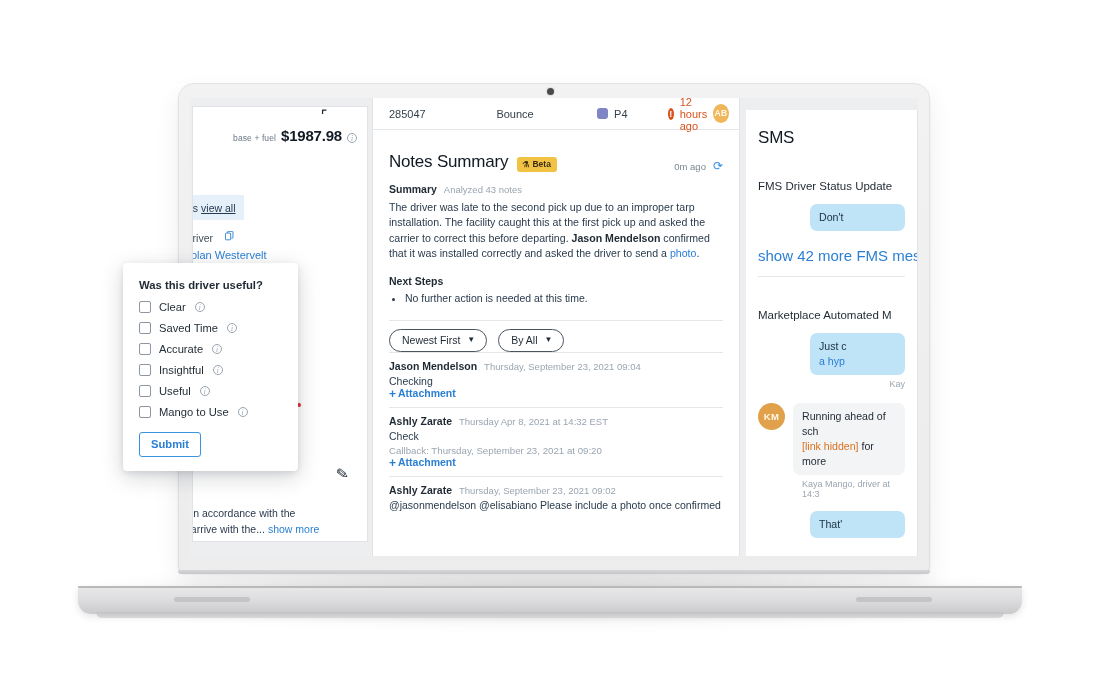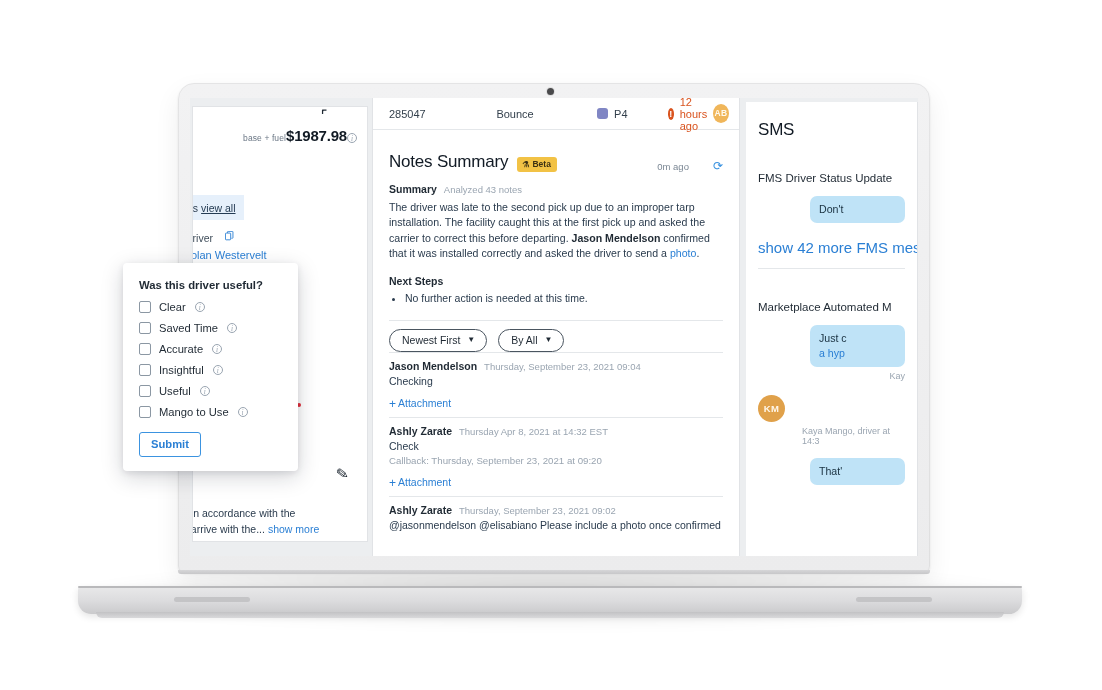--- a/index.html
+++ b/index.html
@@ -76,21 +76,21 @@
   .left-card{
     position:absolute;left:2px;top:8px;right:4px;bottom:14px;
     background:#fff;border:1px solid #e1e3e6;box-sizing:border-box;
     overflow:hidden;
   }
   .lc-collapse{
     position:absolute;right:34px;top:-2px;font-size:15px;color:#1f2933;
     transform:rotate(-45deg);
   }
   .rate-row{
-    position:absolute;right:10px;top:20px;display:flex;align-items:baseline;
+    position:absolute;right:10px;top:20px;display:flex;align-items:baseline;gap:5px;
   }
   .rate-label{font-size:8.5px;color:#6b7785;letter-spacing:.1px;}
   .rate-amount{font-size:15px;font-weight:700;color:#111a24;letter-spacing:-.2px;}
   .info-circle{
     display:inline-block;width:10px;height:10px;border:1px solid #9aa5b1;border-radius:50%;
     font-size:7.5px;line-height:10px;text-align:center;color:#9aa5b1;font-style:italic;
     font-family:"Liberation Serif", serif;box-sizing:border-box;
   }
   .viewall-row{
     position:absolute;left:-14px;top:88px;background:#e6f0fb;padding:3px 8px 4px 8px;
@@ -132,21 +132,21 @@
   }
 
   .mid-body{padding:0 16px;}
   .ns-head{display:flex;align-items:flex-end;margin-top:22px;}
   .ns-title{font-size:17px;color:#111a24;font-weight:400;letter-spacing:-.2px;}
   .beta{
     margin-left:9px;background:#f2c245;color:#3c3013;font-size:8.5px;font-weight:700;
     padding:2px 6px 3px 5px;border-radius:3px;display:flex;align-items:center;gap:3px;
   }
   .beta .g{font-size:8px;}
-  .ns-right{margin-left:auto;display:flex;align-items:center;gap:24px;}
+  .ns-right{margin-left:auto;display:flex;align-items:center;gap:7px;}
   .ns-ago{font-size:9.5px;color:#7b8794;}
   .refresh{color:#3b93e0;font-size:12px;line-height:1;}
 
   .sum-line{margin-top:11px;display:flex;align-items:baseline;gap:7px;}
   .sum-l{font-size:10.5px;font-weight:700;color:#1f2933;}
   .sum-n{font-size:9.5px;color:#9aa5b1;}
   .sum-p{margin-top:5px;font-size:10.6px;line-height:15.4px;color:#2a3b4d;max-width:345px;}
   .sum-p b{font-weight:700;color:#1f2933;}
   .sum-p a{color:#2a7fd4;text-decoration:none;}
   .next-h{margin-top:13px;font-size:10.5px;font-weight:700;color:#1f2933;}
@@ -163,26 +163,26 @@
   }
   .pill .cv{font-size:8px;color:#1f2933;}
 
   .note{border-top:1px solid #e4e7ea;padding:7px 0 6px 0;}
   .note:first-of-type{margin-top:10px;}
   .note-h{display:flex;align-items:baseline;gap:7px;}
   .note-a{font-size:10.5px;font-weight:700;color:#1f2933;}
   .note-d{font-size:9.5px;color:#9aa5b1;}
   .note-b{margin-top:3px;font-size:10.5px;color:#2a3b4d;}
   .note-cb{margin-top:3px;font-size:9.7px;color:#9aa5b1;}
-  .attach{margin-top:10px;font-size:10.5px;color:#2a7fd4;}
+  .attach{margin-top:0;font-size:10.5px;color:#2a7fd4;font-weight:bold;}
   .attach .pl{font-size:12px;vertical-align:-1px;margin-right:2px;}
 
   
   .right-card{
-    position:absolute;left:0;top:4px;width:100%;bottom:0;background:#fff;
+    position:absolute;left:0;top:12px;width:100%;bottom:0;background:#fff;
     border-right:1px solid #e1e3e6;box-sizing:border-box;overflow:hidden;padding:0 12px;
   }
   .sms-t{margin-top:18px;font-size:17px;color:#111a24;font-weight:400;letter-spacing:-.2px;}
   .sms-sec{margin-top:32px;font-size:11.5px;color:#1f2933;white-space:nowrap;}
   .bub{max-width:150px;padding:6px 9px;border-radius:7px;font-size:10.6px;line-height:15px;}
   .bub.out{background:#bfe3f7;color:#18303f;margin-left:52px;margin-top:12px;}
   .bub.out a{color:#2a7fd4;text-decoration:none;}
   .bub.in{background:#f3f4f6;color:#1f2933;}
   .bub.in a{color:#d9711e;text-decoration:none;}
   .meta{margin-top:4px;font-size:9px;color:#9aa5b1;text-align:right;}
@@ -367,20 +367,24 @@
             <div class="sms-sec">Marketplace Automated M</div>
 
             <div class="bub out">
               <span>Just c</span><br>
               <a href="#">a hyp</a>
             </div>
             <div class="meta">Kay</div>
 
             <div class="in-row">
               <div class="av-km">KM</div>
+              <div class="bub in">
+                <span>Running ahead of sch</span><br>
+                <a href="#">[link hidden]</a><span> for more</span>
+              </div>
             </div>
             <div class="meta l">Kaya Mango, driver at 14:3</div>
 
             <div class="bub out">That'</div>
 
           </div>
         </div>
 
       </div>
 

